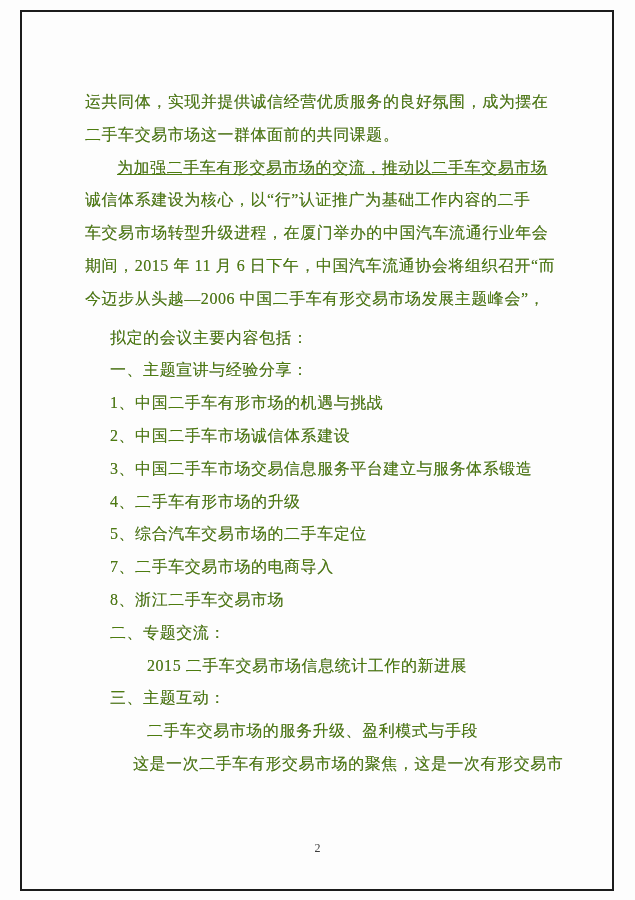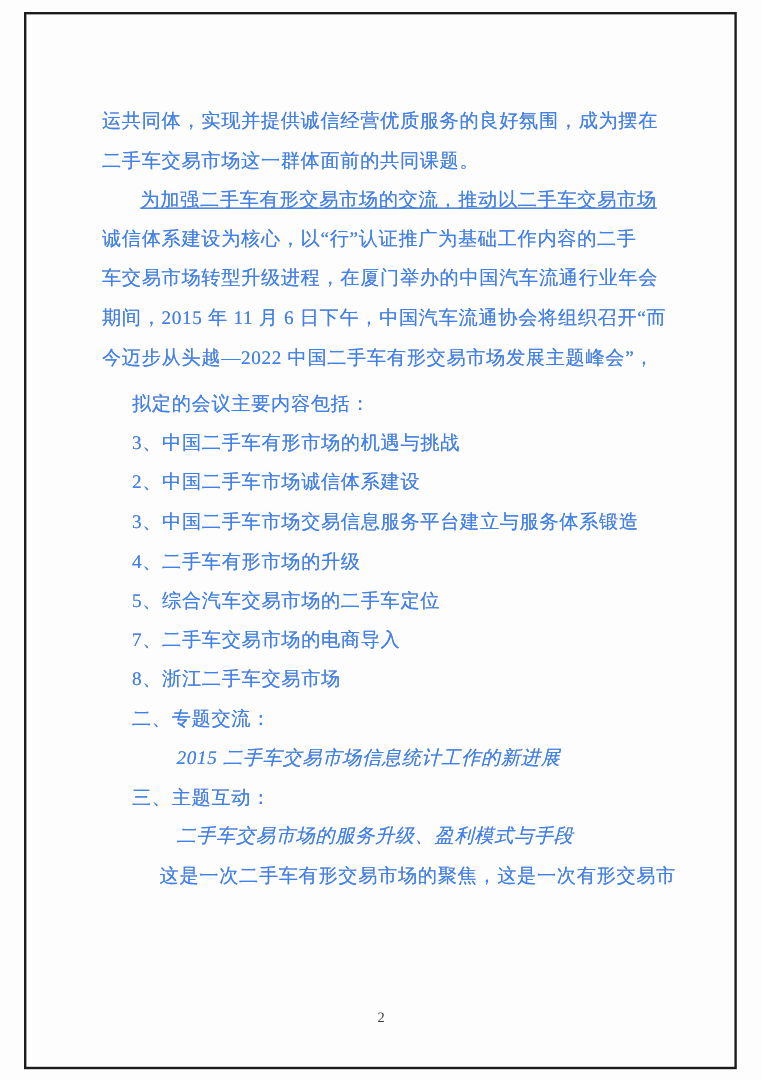--- a/index.html
+++ b/index.html
@@ -19,32 +19,32 @@
     position: absolute;
     left: 20px; top: 10px;
     width: 594px; height: 881px;
     border: 2px solid #1c1c1c;
     pointer-events: none;
   }
   .content {
     position: absolute;
     left: 85px; top: 86px;
     width: 467px;
-    color: #3b82f6;
+    color: #4d7c0f;
     font-size: 16px;
     line-height: 32.8px;
     letter-spacing: 0.55px;
     text-shadow: 0 0 0.5px rgba(60,60,60,0.55);
     white-space: nowrap;
   }
   .line { height: 32.8px; }
   .ind2  { text-indent: 32px; text-decoration: underline; }     
   .item  { margin-left: 25px; }     
   .gaptop { margin-top: 6px; font-family: Liberation Serif, serif; }      
-  .sub   { margin-left: 62px; font-style: italic; }     
+  .sub   { margin-left: 62px; }     
   .close { margin-left: 48px; }     
   .page-num {
     position: absolute;
     left: 0; top: 841px;
     width: 635px;
     text-align: center;
     font-size: 12px;
     color: #3c3c3c;
     letter-spacing: 0;
     font-family: "Liberation Serif", "DejaVu Serif", serif;
@@ -56,23 +56,24 @@
 <div class="page">
   <div class="page-border"></div>
 
   <div class="content">
     <div class="line">运共同体，实现并提供诚信经营优质服务的良好氛围，成为摆在</div>
     <div class="line">二手车交易市场这一群体面前的共同课题。</div>
     <div class="line ind2">为加强二手车有形交易市场的交流，推动以二手车交易市场</div>
     <div class="line">诚信体系建设为核心，以“行”认证推广为基础工作内容的二手</div>
     <div class="line">车交易市场转型升级进程，在厦门举办的中国汽车流通行业年会</div>
     <div class="line">期间，2015 年 11 月 6 日下午，中国汽车流通协会将组织召开“而</div>
-    <div class="line">今迈步从头越—2022 中国二手车有形交易市场发展主题峰会”，</div>
+    <div class="line">今迈步从头越—2006 中国二手车有形交易市场发展主题峰会”，</div>
     <div class="line item gaptop">拟定的会议主要内容包括：</div>
-    <div class="line item">3、中国二手车有形市场的机遇与挑战</div>
+    <div class="line item">一、主题宣讲与经验分享：</div>
+    <div class="line item">1、中国二手车有形市场的机遇与挑战</div>
     <div class="line item">2、中国二手车市场诚信体系建设</div>
     <div class="line item">3、中国二手车市场交易信息服务平台建立与服务体系锻造</div>
     <div class="line item">4、二手车有形市场的升级</div>
     <div class="line item">5、综合汽车交易市场的二手车定位</div>
     <div class="line item">7、二手车交易市场的电商导入</div>
     <div class="line item">8、浙江二手车交易市场</div>
     <div class="line item">二、专题交流：</div>
     <div class="line sub">2015 二手车交易市场信息统计工作的新进展</div>
     <div class="line item">三、主题互动：</div>
     <div class="line sub">二手车交易市场的服务升级、盈利模式与手段</div>

